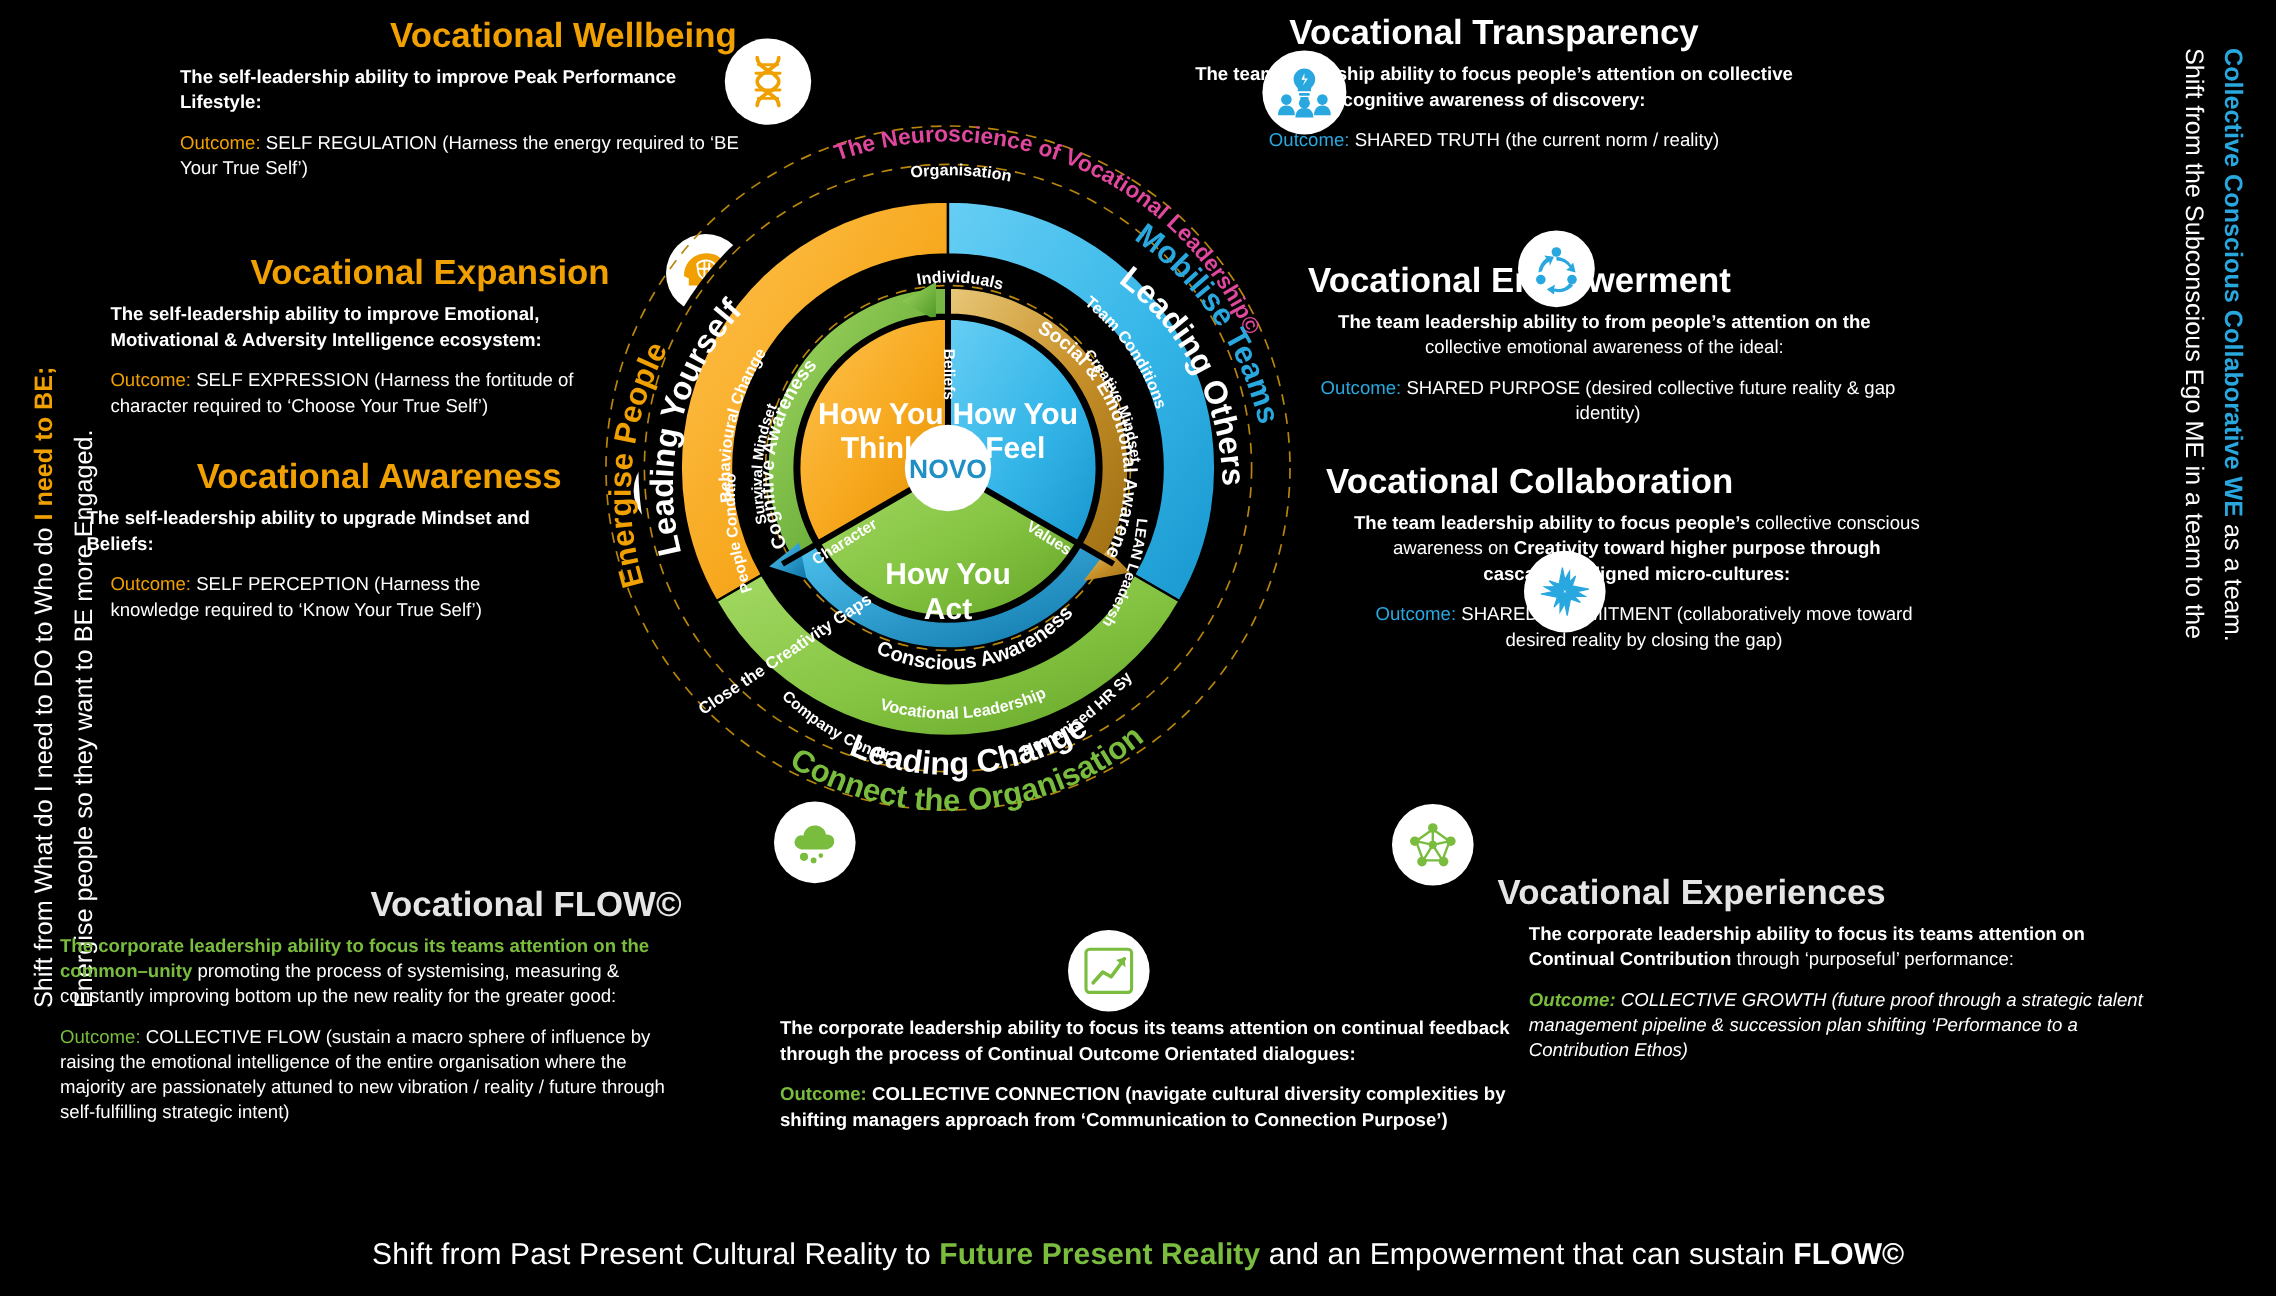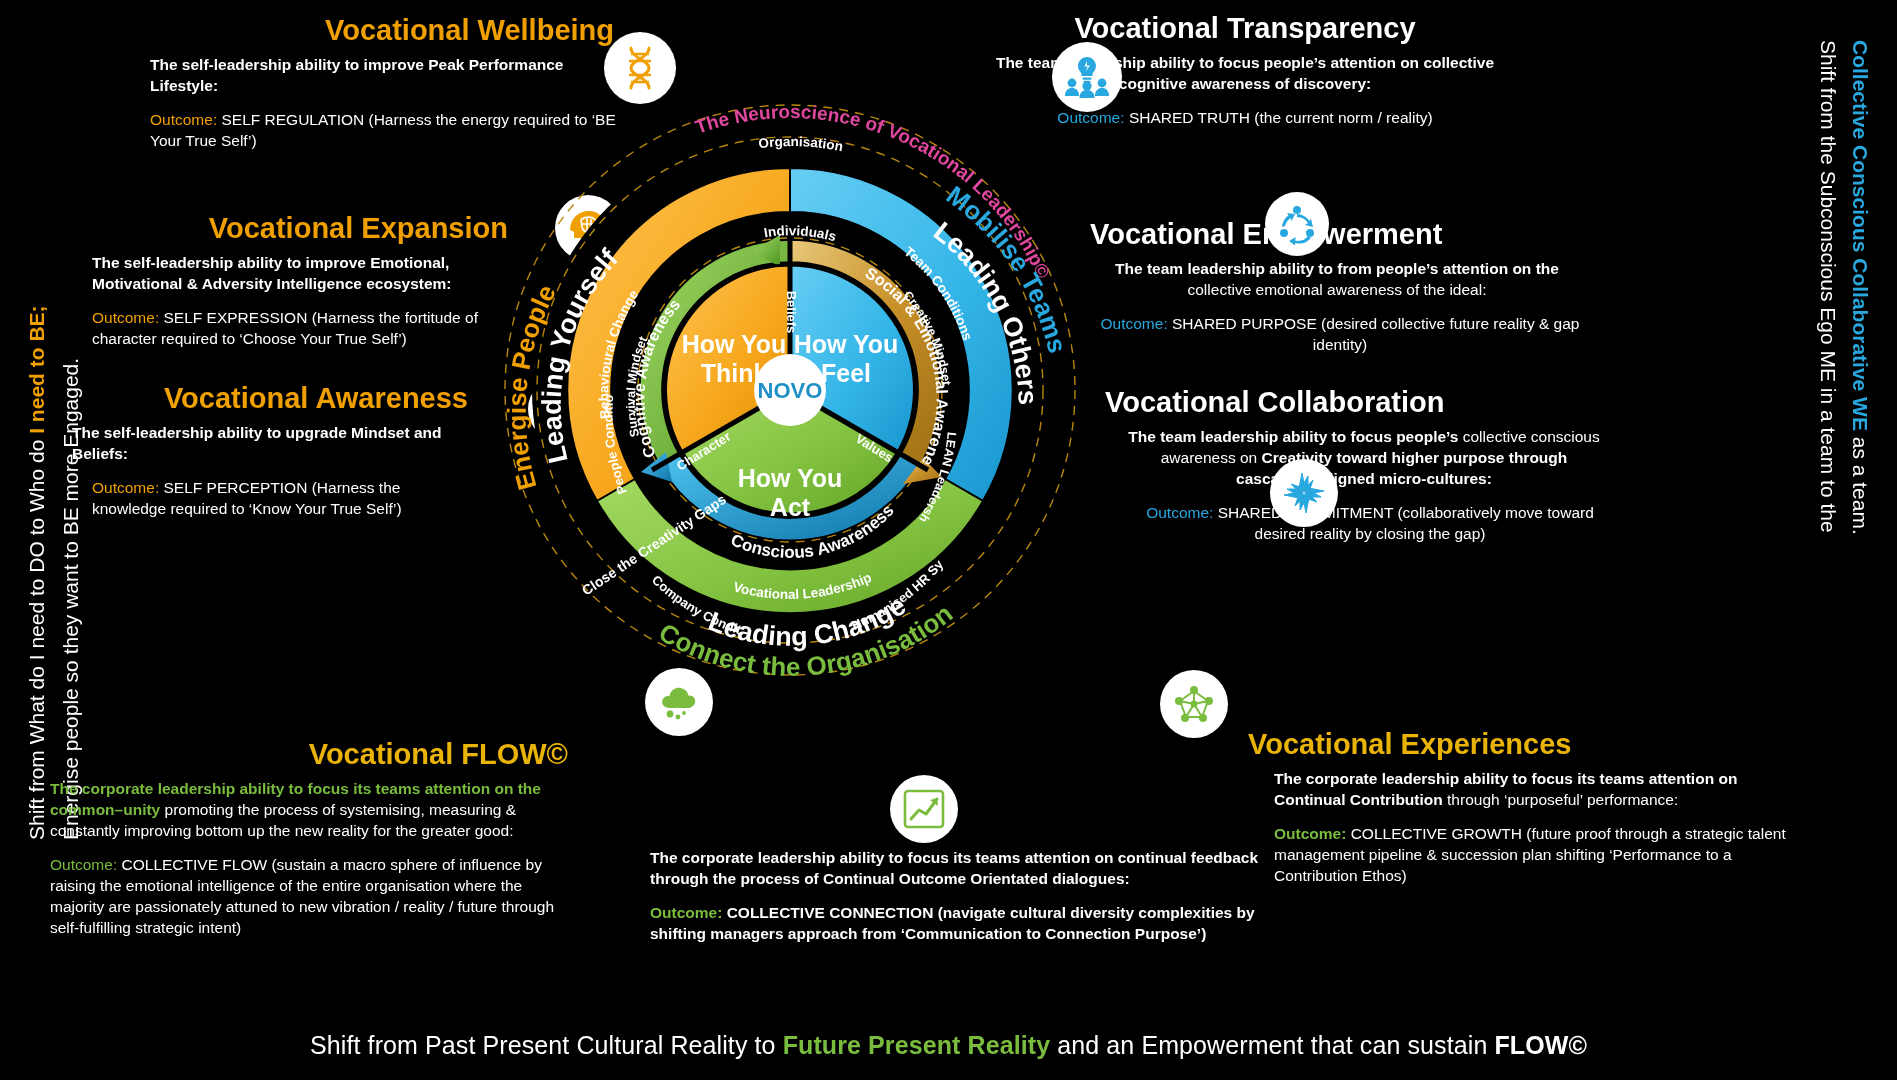--- a/index.html
+++ b/index.html
@@ -27,21 +27,21 @@
   }
   .body {
     font-size: 15.5px;
     line-height: 1.35;
     color: #ffffff;
   }
   .body.b { font-weight: bold; }
   .gap { height: 13px; }
   .lbl-orange { color: #f0a000; }
   .lbl-blue   { color: #ffffff; }
-  .lbl-green  { color: #eab308; }
+  .lbl-green  { color: #e5e5e5; }
   .t-orange { color: #f0a000; }
   .t-blue   { color: #29a8e0; }
   .t-green  { color: #79bc3e; }
   .bold { font-weight: bold; }
   .right { text-align: right; }
   .center { text-align: center; }
 
   
   .vtext {
     position: absolute;
@@ -292,21 +292,21 @@
   </div>
 
   <div class="block" style="left:1248px; top:728px; width:560px;">
     <div class="hdr">
       <span class="lbl-green">Vocational Experiences</span>
     </div>
     <div class="body" style="padding-left:26px;">
       <span class="bold">The corporate leadership ability to focus its teams attention on Continual Contribution</span><span> through ‘purposeful’ performance:</span>
     </div>
     <div class="gap"></div>
-    <div class="body" style="padding-left:26px;">
+    <div class="body" style="padding-left:26px;font-style:italic;">
       <span class="t-green bold">Outcome:</span>
       <span>COLLECTIVE GROWTH (future proof through a strategic talent management pipeline &amp; succession plan shifting ‘Performance to a Contribution Ethos)</span>
     </div>
   </div>
   <div class="bubble" style="left:1160px; top:670px; width:68px; height:68px;">
     <svg width="44" height="42" viewBox="0 0 44 42">
       <g stroke="#79bc3e" stroke-width="2" fill="none">
         <path d="M22 8 L8 18 M22 8 L36 18 M8 18 L14 34 M36 18 L30 34 M14 34 L30 34 M22 8 L22 21 M8 18 L22 21 M36 18 L22 21 M14 34 L22 21 M30 34 L22 21"></path>
       </g>
       <g fill="#79bc3e">

